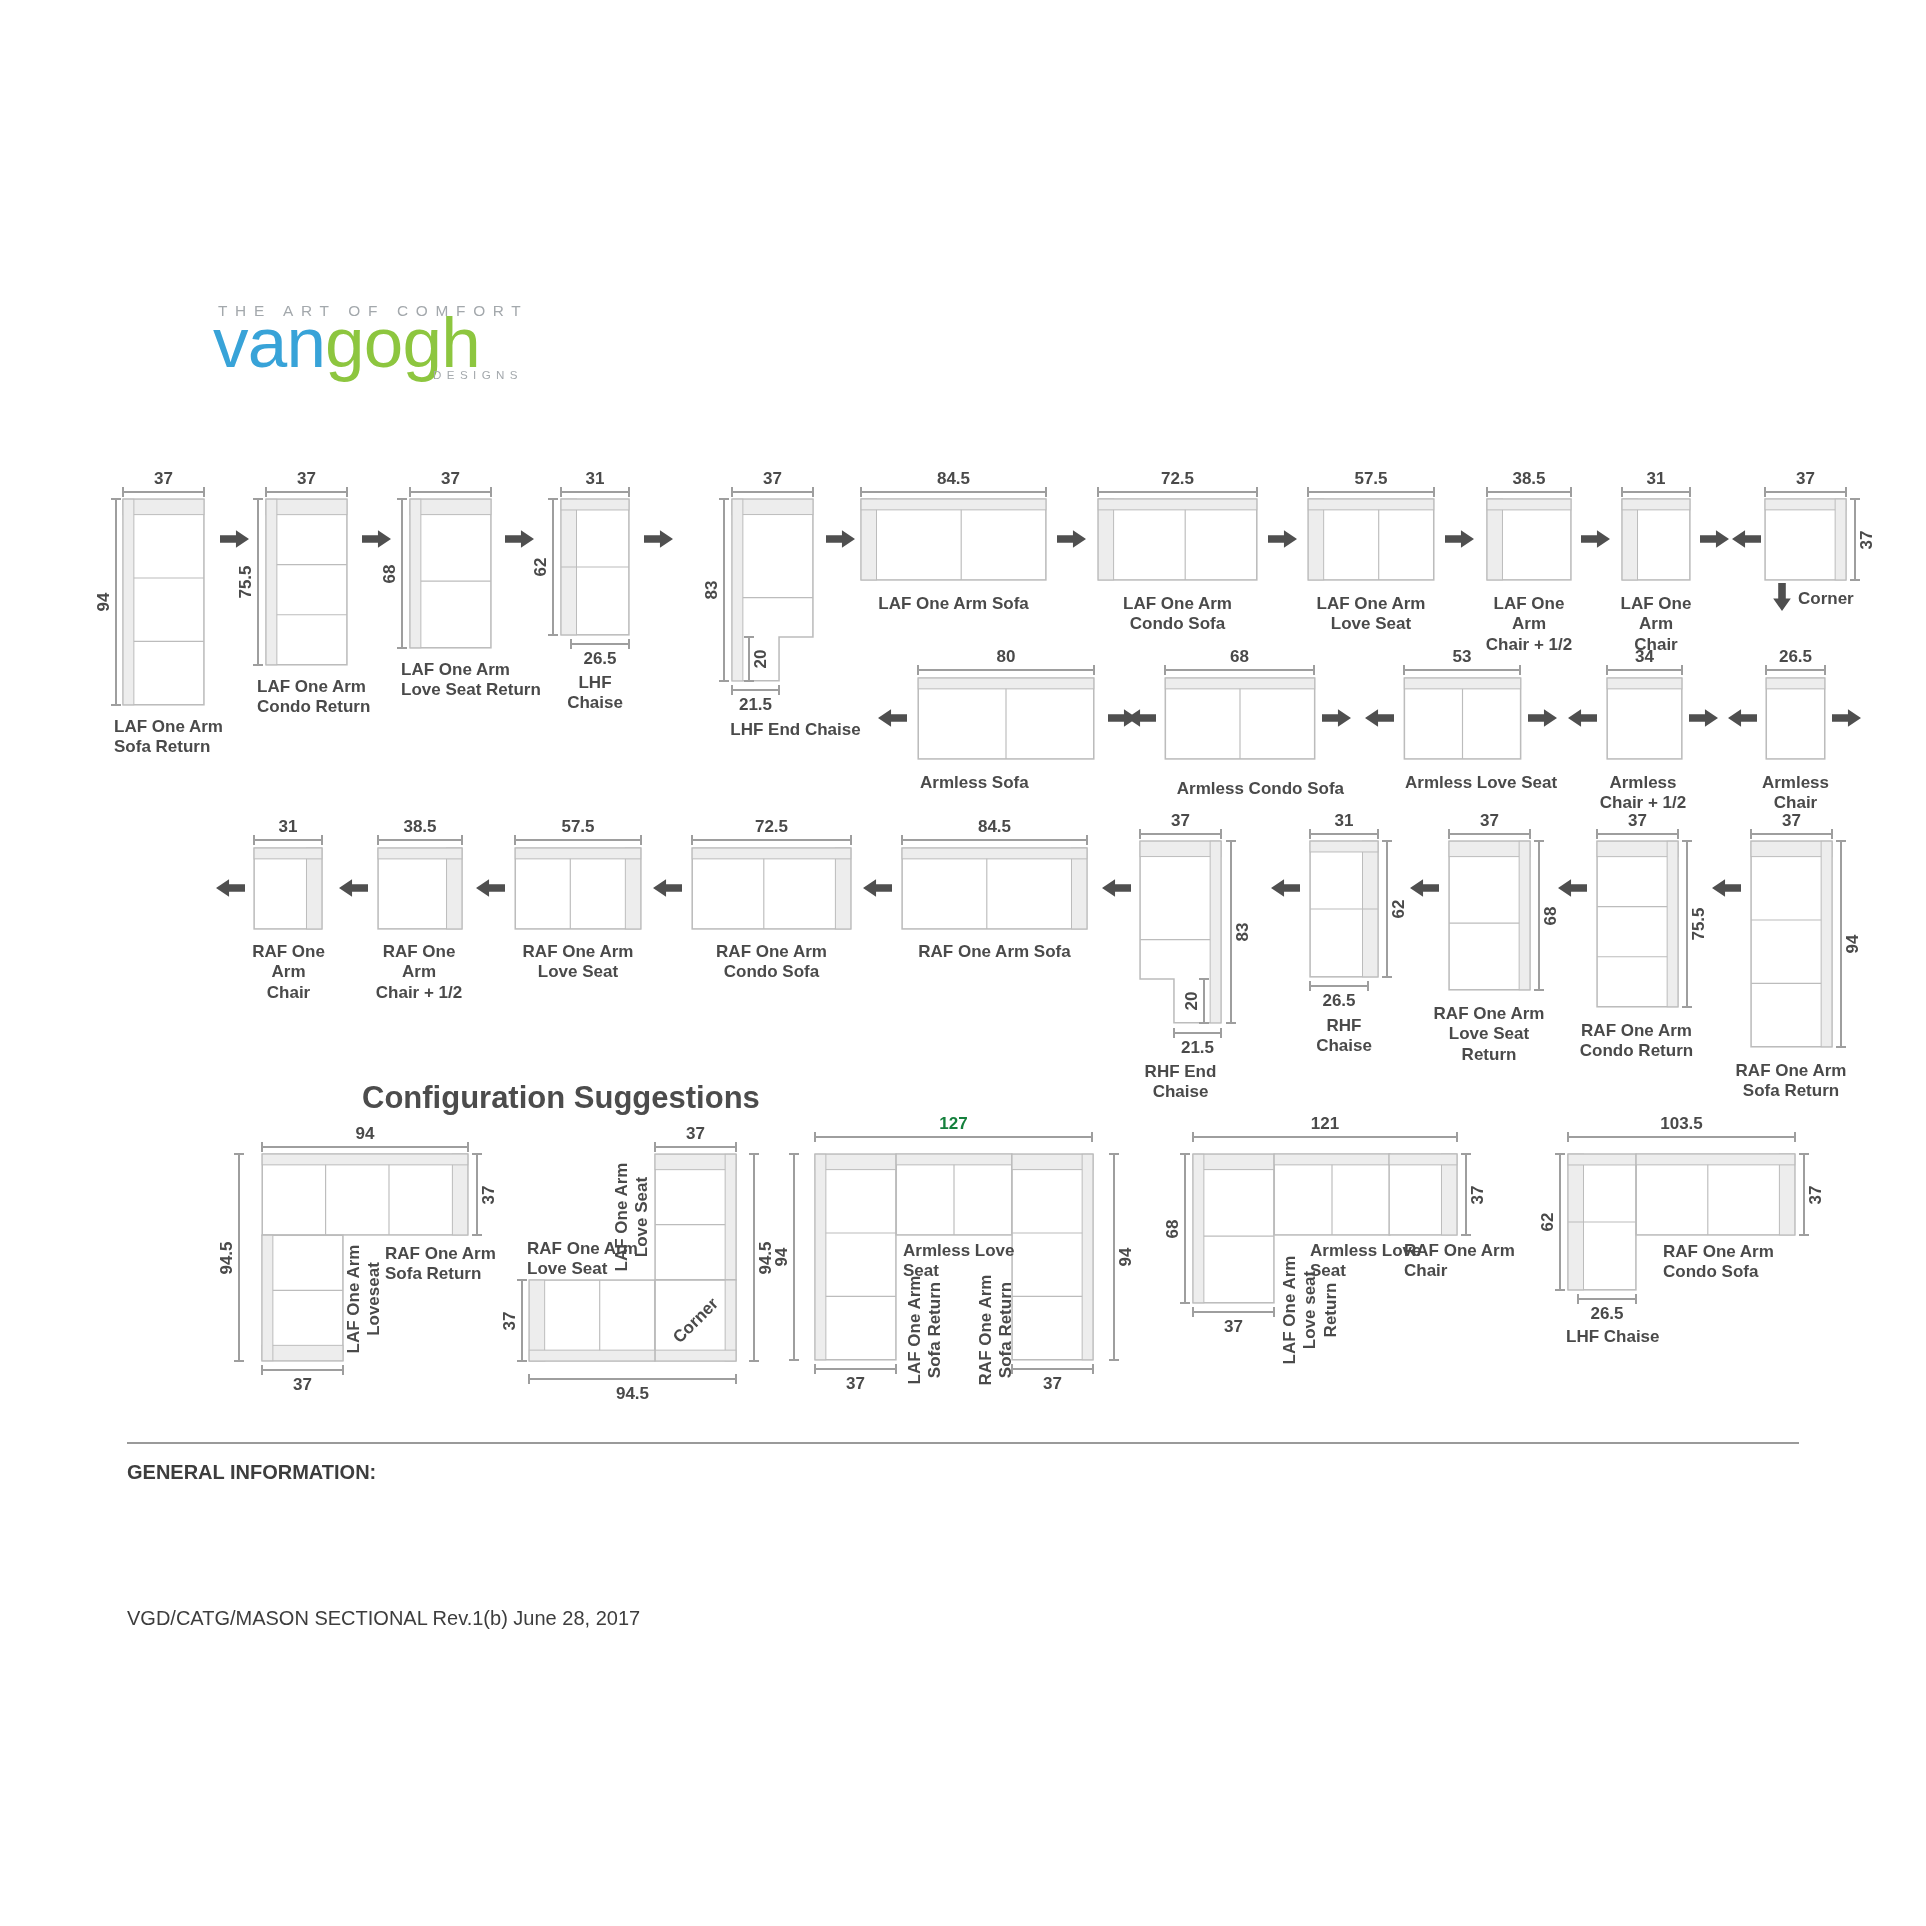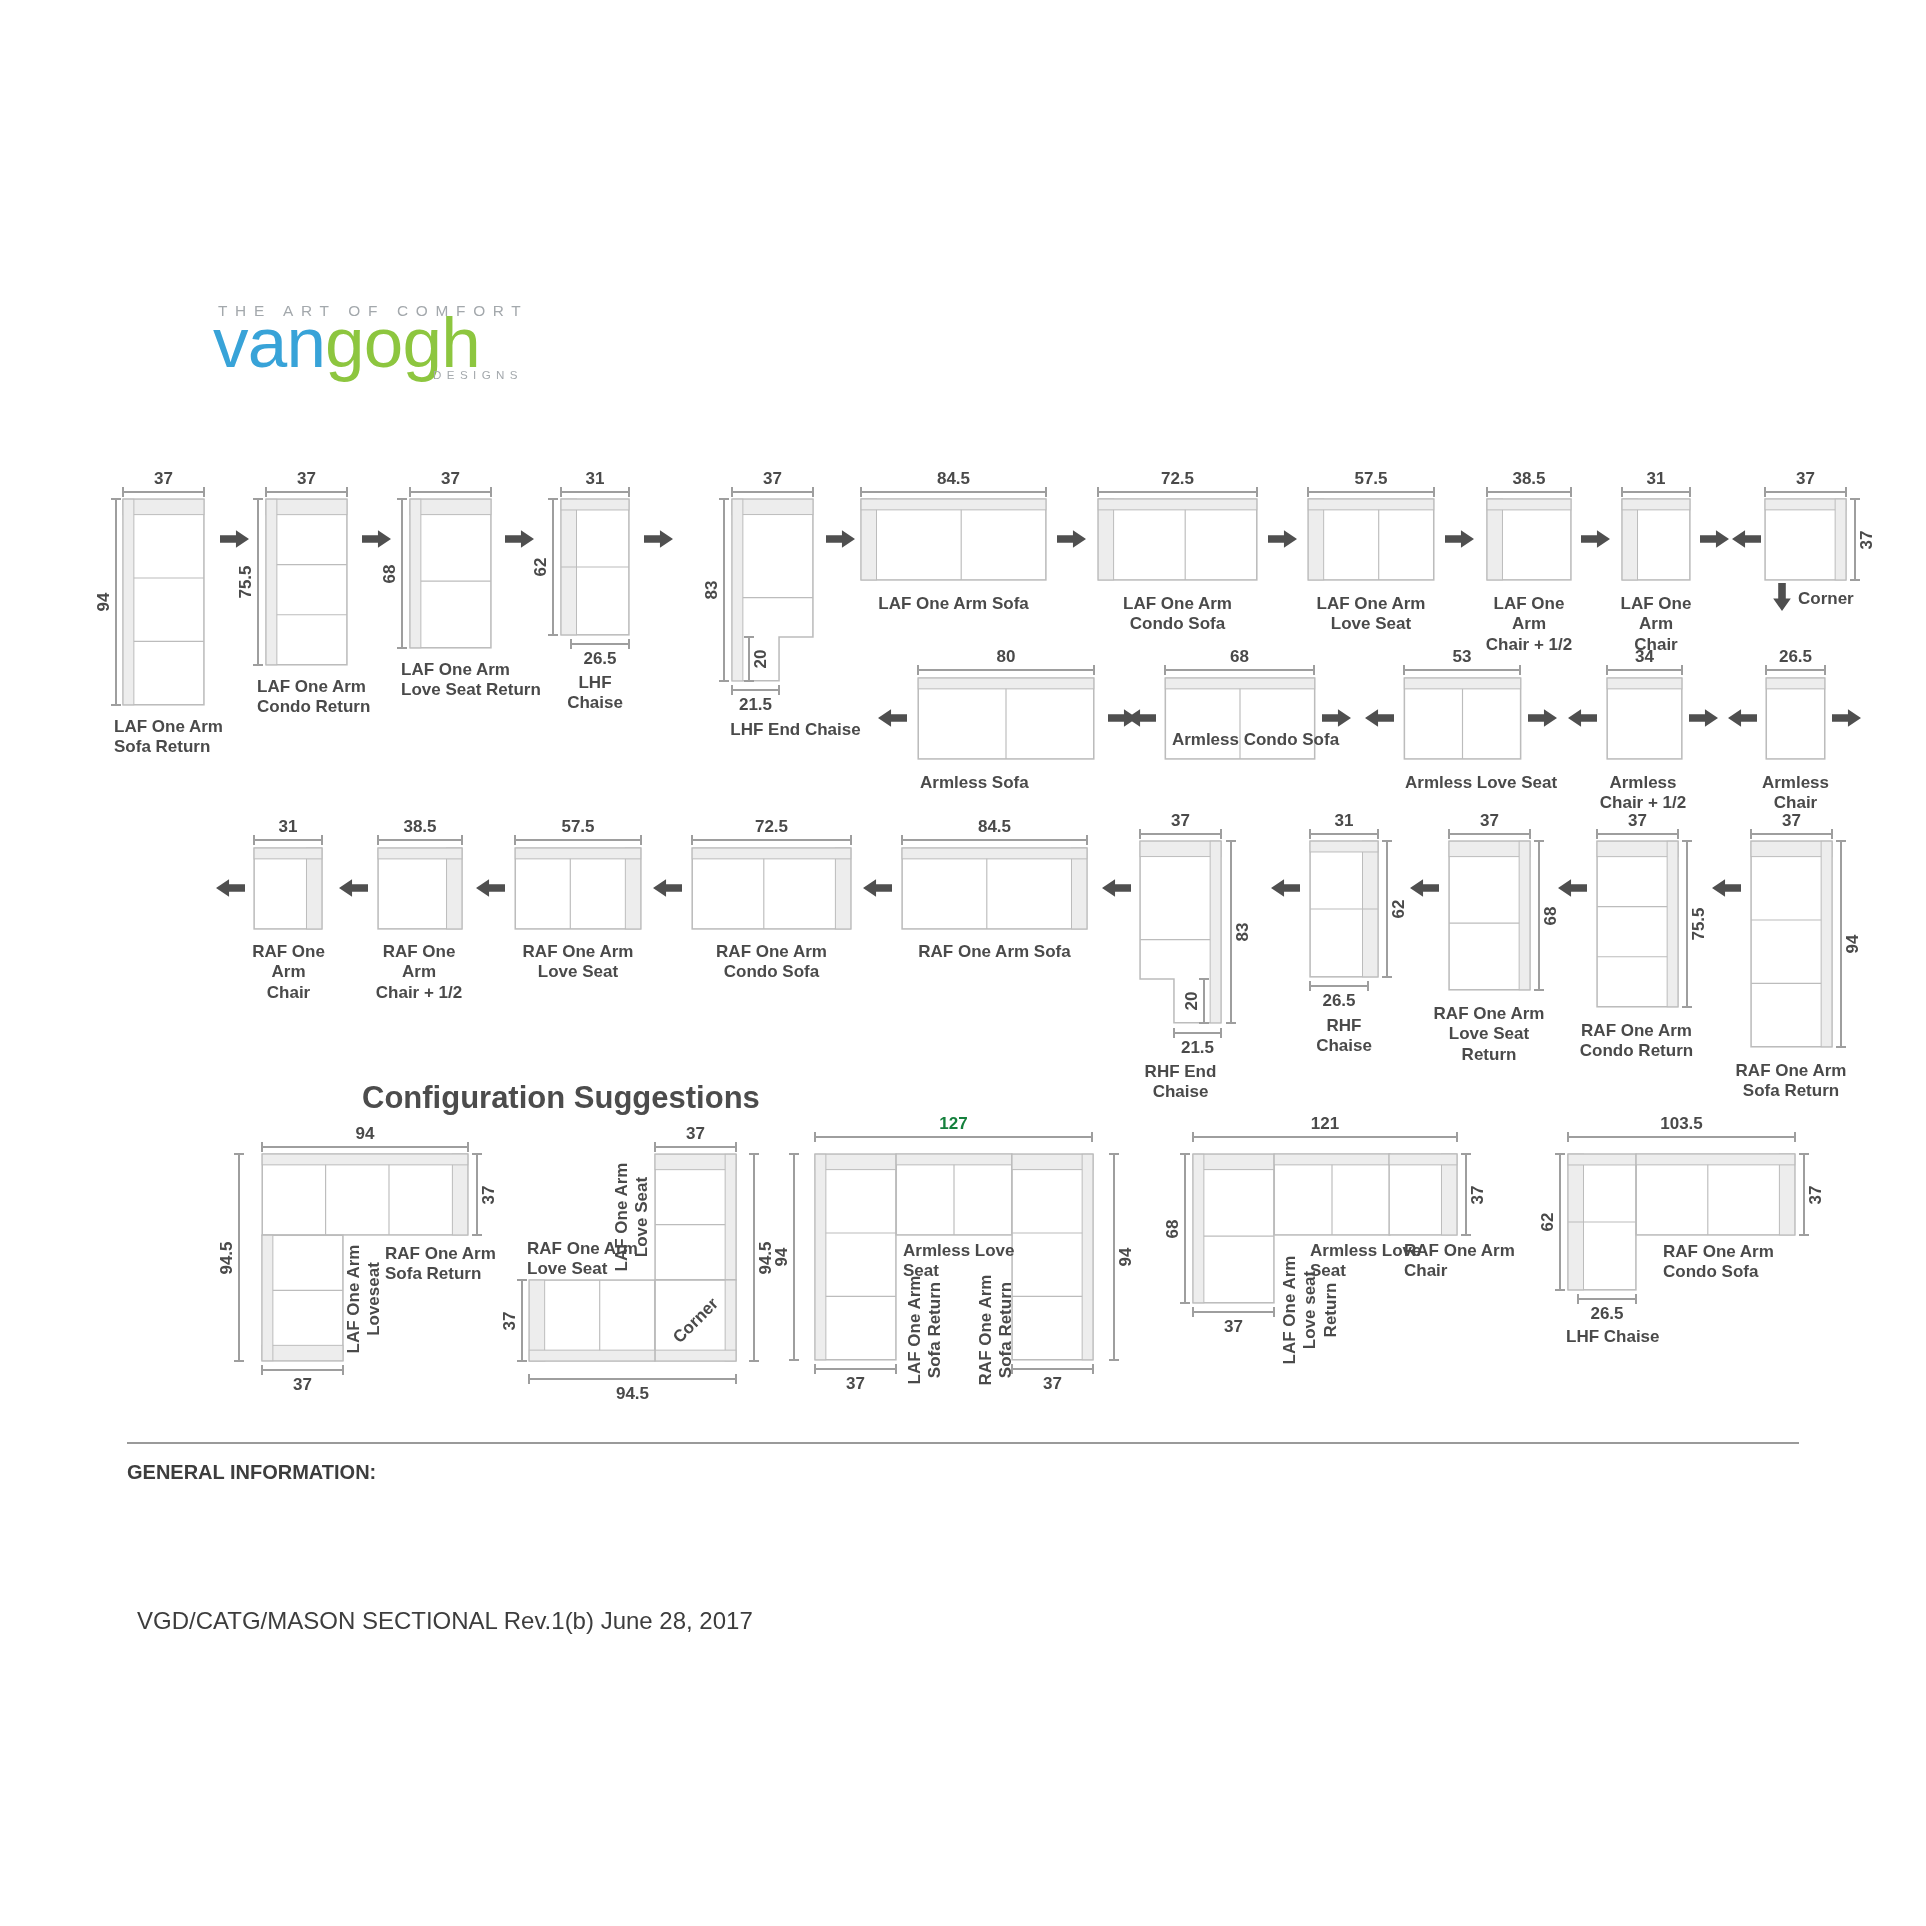--- a/index.html
+++ b/index.html
@@ -18,21 +18,21 @@
   .logo-brand{position:absolute;left:213px;top:307px;font-size:71px;line-height:1;letter-spacing:-0.8px;}
   .logo-designs{position:absolute;left:433px;top:368px;font-size:11.6px;letter-spacing:5.4px;color:#a3a8ac;}
   .page-title{position:absolute;left:0;right:0;top:382px;text-align:center;font-size:42px;font-weight:400;color:#3c3c3c;margin:0;}
   .config-heading{position:absolute;left:362px;top:1080px;font-size:31px;font-weight:bold;color:#4c4c4c;margin:0;}
   .gi-rule{position:absolute;left:127px;top:1442px;width:1672px;height:1.5px;background:#9a9a9a;}
   .gi-heading{position:absolute;left:127px;top:1461px;font-size:20px;font-weight:bold;color:#3d3d3d;}
   .gi-col{position:absolute;top:1493px;font-size:19px;color:#3d3d3d;line-height:1.3;}
   .gi-col .note{white-space:pre-line;margin:0 0 6.2px 0;}
   #gi-left{left:127px;width:447px;}
   #gi-right{left:582px;width:447px;}
-  .doc-footer{position:absolute;left:127px;top:1607px;font-size:24px;color:#3d3d3d;margin-left:10px;}
+  .doc-footer{position:absolute;left:127px;top:1607px;font-size:20px;color:#3d3d3d;}
 </style>
 </head>
 <body>
 
 <div class="canvas">
 
   <div>
     <div class="logo-tagline">THE ART OF COMFORT</div>
     <div class="logo-brand"><span id="brand-van" style="color: rgb(56, 163, 216);">van</span><span id="brand-gogh" style="color: rgb(141, 198, 63);">gogh</span></div>
     <div class="logo-designs">DESIGNS</div>
@@ -278,21 +278,21 @@
           <rect x="0" y="0" width="194" height="14" fill="#ededed" stroke="#bcbcbc" stroke-width="1.3"></rect>
           <line x1="97" y1="14" x2="97" y2="105" stroke="#bcbcbc" stroke-width="1.5"></line>
         </svg>
       </div>
       <div class="abs" style="left: 1165px; top: 670px; width: 149px; height: 0px;">
         <div style="position: absolute; background: rgb(158, 158, 158); left: 0px; top: -0.8px; width: 100%; height: 1.5px;"></div>
         <div style="position: absolute; background: rgb(158, 158, 158); left: -0.8px; top: -4.6px; width: 1.5px; height: 9.2px;"></div>
         <div style="position: absolute; background: rgb(158, 158, 158); right: -0.8px; top: -4.6px; width: 1.5px; height: 9.2px;"></div>
         <span class="dtext" style="color: rgb(74, 74, 74); left: 50%; transform: translateX(-50%); top: -23px;">68</span>
       </div>
-      <div class="plabel" style="color: rgb(74, 74, 74); left: 1167px; top: 730px; text-align: center; width: 177px;">Armless Condo Sofa</div>
+      <div class="plabel" style="color: rgb(74, 74, 74); left: 1167px; top: 779px; text-align: right; width: 177px;">Armless Condo Sofa</div>
       <div class="piece" style="left: 1404px; top: 678px; width: 116px; height: 81px;">
         <svg width="123" height="87" viewBox="-4 -4 159 113">
           <rect x="0" y="0" width="151" height="105" fill="#fff" stroke="#bcbcbc" stroke-width="2"></rect>
           <rect x="0" y="0" width="151" height="14" fill="#ededed" stroke="#bcbcbc" stroke-width="1.3"></rect>
           <line x1="75.5" y1="14" x2="75.5" y2="105" stroke="#bcbcbc" stroke-width="1.5"></line>
         </svg>
       </div>
       <div class="abs" style="left: 1404px; top: 670px; width: 116px; height: 0px;">
         <div style="position: absolute; background: rgb(158, 158, 158); left: 0px; top: -0.8px; width: 100%; height: 1.5px;"></div>
         <div style="position: absolute; background: rgb(158, 158, 158); left: -0.8px; top: -4.6px; width: 1.5px; height: 9.2px;"></div>

